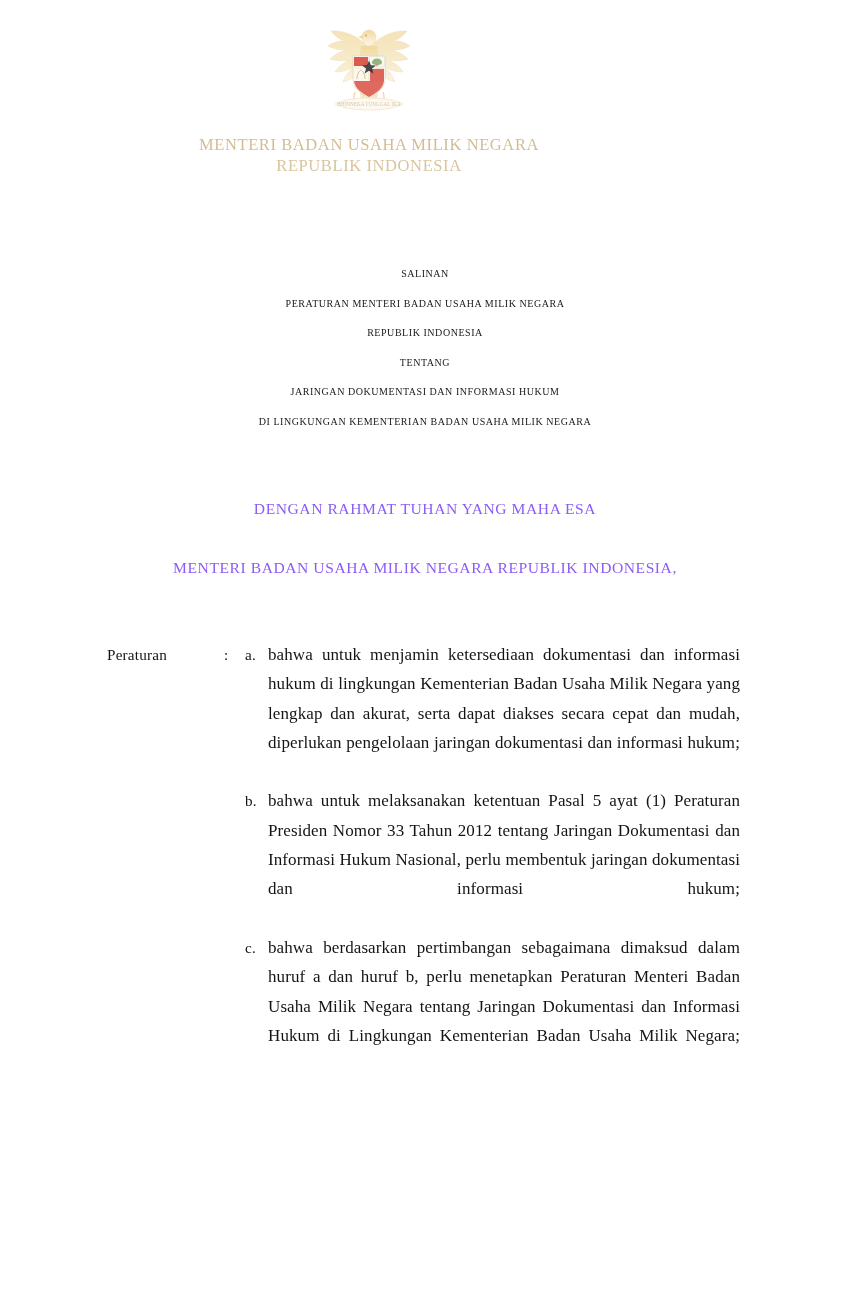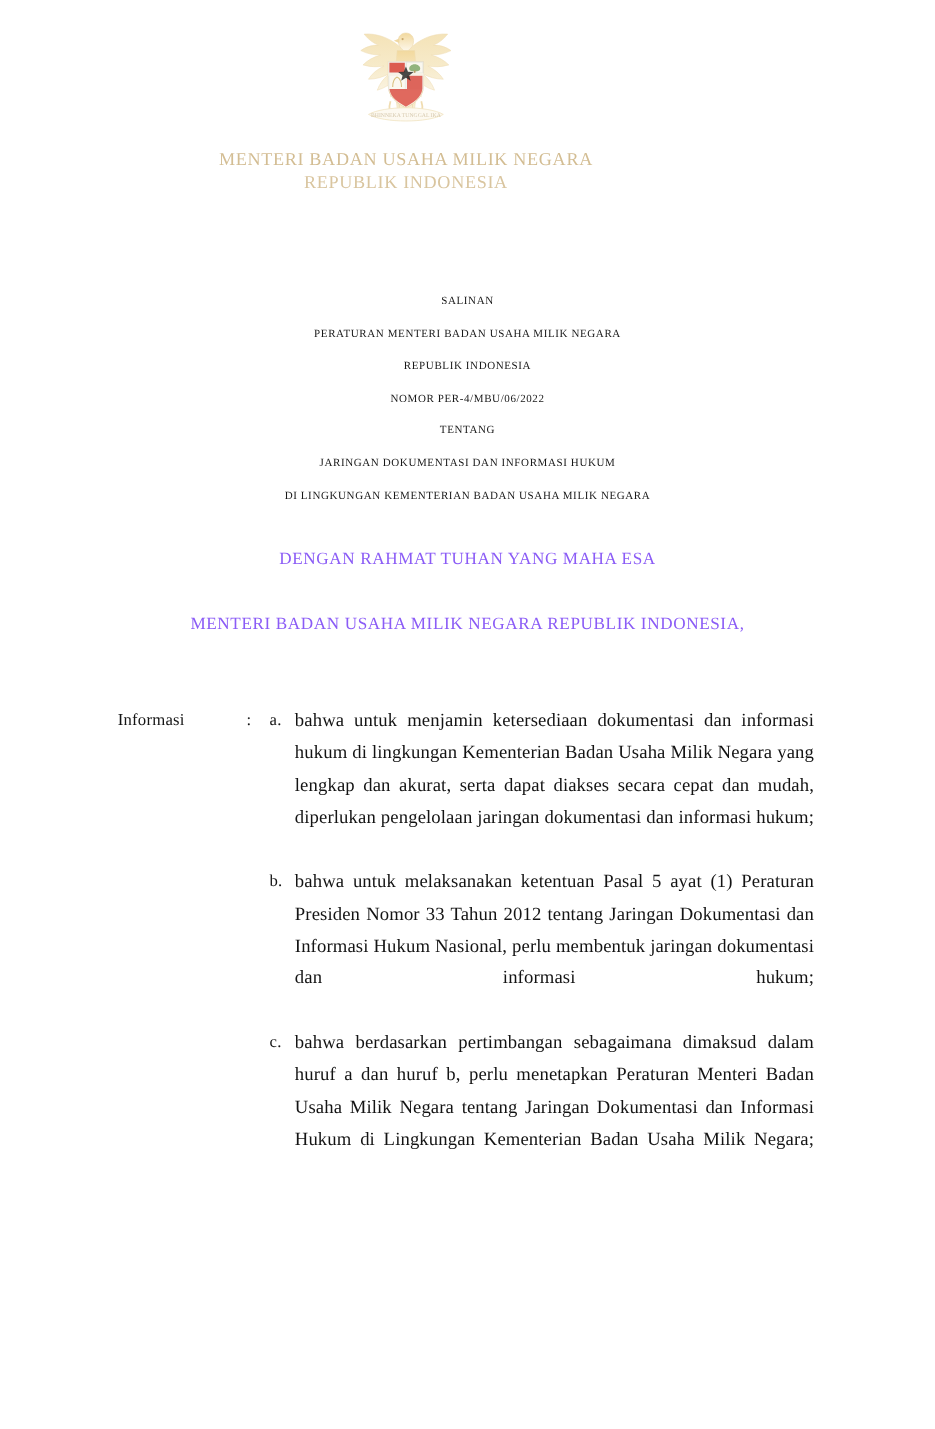--- a/index.html
+++ b/index.html
@@ -216,34 +216,33 @@
     </div>
 
     <div class="letterhead-line l1">MENTERI BADAN USAHA MILIK NEGARA</div>
     <div class="letterhead-line l2">REPUBLIK INDONESIA</div>
   </div>
 
   <div class="title-block">
     <div class="title-line">SALINAN</div>
     <div class="title-line">PERATURAN MENTERI BADAN USAHA MILIK NEGARA</div>
     <div class="title-line">REPUBLIK INDONESIA</div>
-    <div class="title-line">NOMOR PER-4/MBU/06/2022</div>
     <div class="title-line">TENTANG</div>
     <div class="title-line">JARINGAN DOKUMENTASI DAN INFORMASI HUKUM</div>
     <div class="title-line">DI LINGKUNGAN KEMENTERIAN BADAN USAHA MILIK NEGARA</div>
   </div>
 
   <div class="enactment-block">
     <div class="enactment-line">DENGAN RAHMAT TUHAN YANG MAHA ESA</div>
     <div class="enactment-line spacer-top">MENTERI BADAN USAHA MILIK NEGARA REPUBLIK INDONESIA,</div>
   </div>
 
   <div class="considerations">
     <div class="cons-row">
-      <div class="cons-label">Informasi</div>
+      <div class="cons-label">Peraturan</div>
       <div class="cons-colon">:</div>
       <div class="cons-items">
 
         <div class="cons-item">
           <div class="cons-marker">a.</div>
           <div class="cons-text">bahwa untuk menjamin ketersediaan dokumentasi dan informasi hukum di lingkungan Kementerian Badan Usaha Milik Negara yang lengkap dan akurat, serta dapat diakses secara cepat dan mudah, diperlukan pengelolaan jaringan dokumentasi dan informasi hukum;</div>
         </div>
 
         <div class="cons-item">
           <div class="cons-marker">b.</div>

